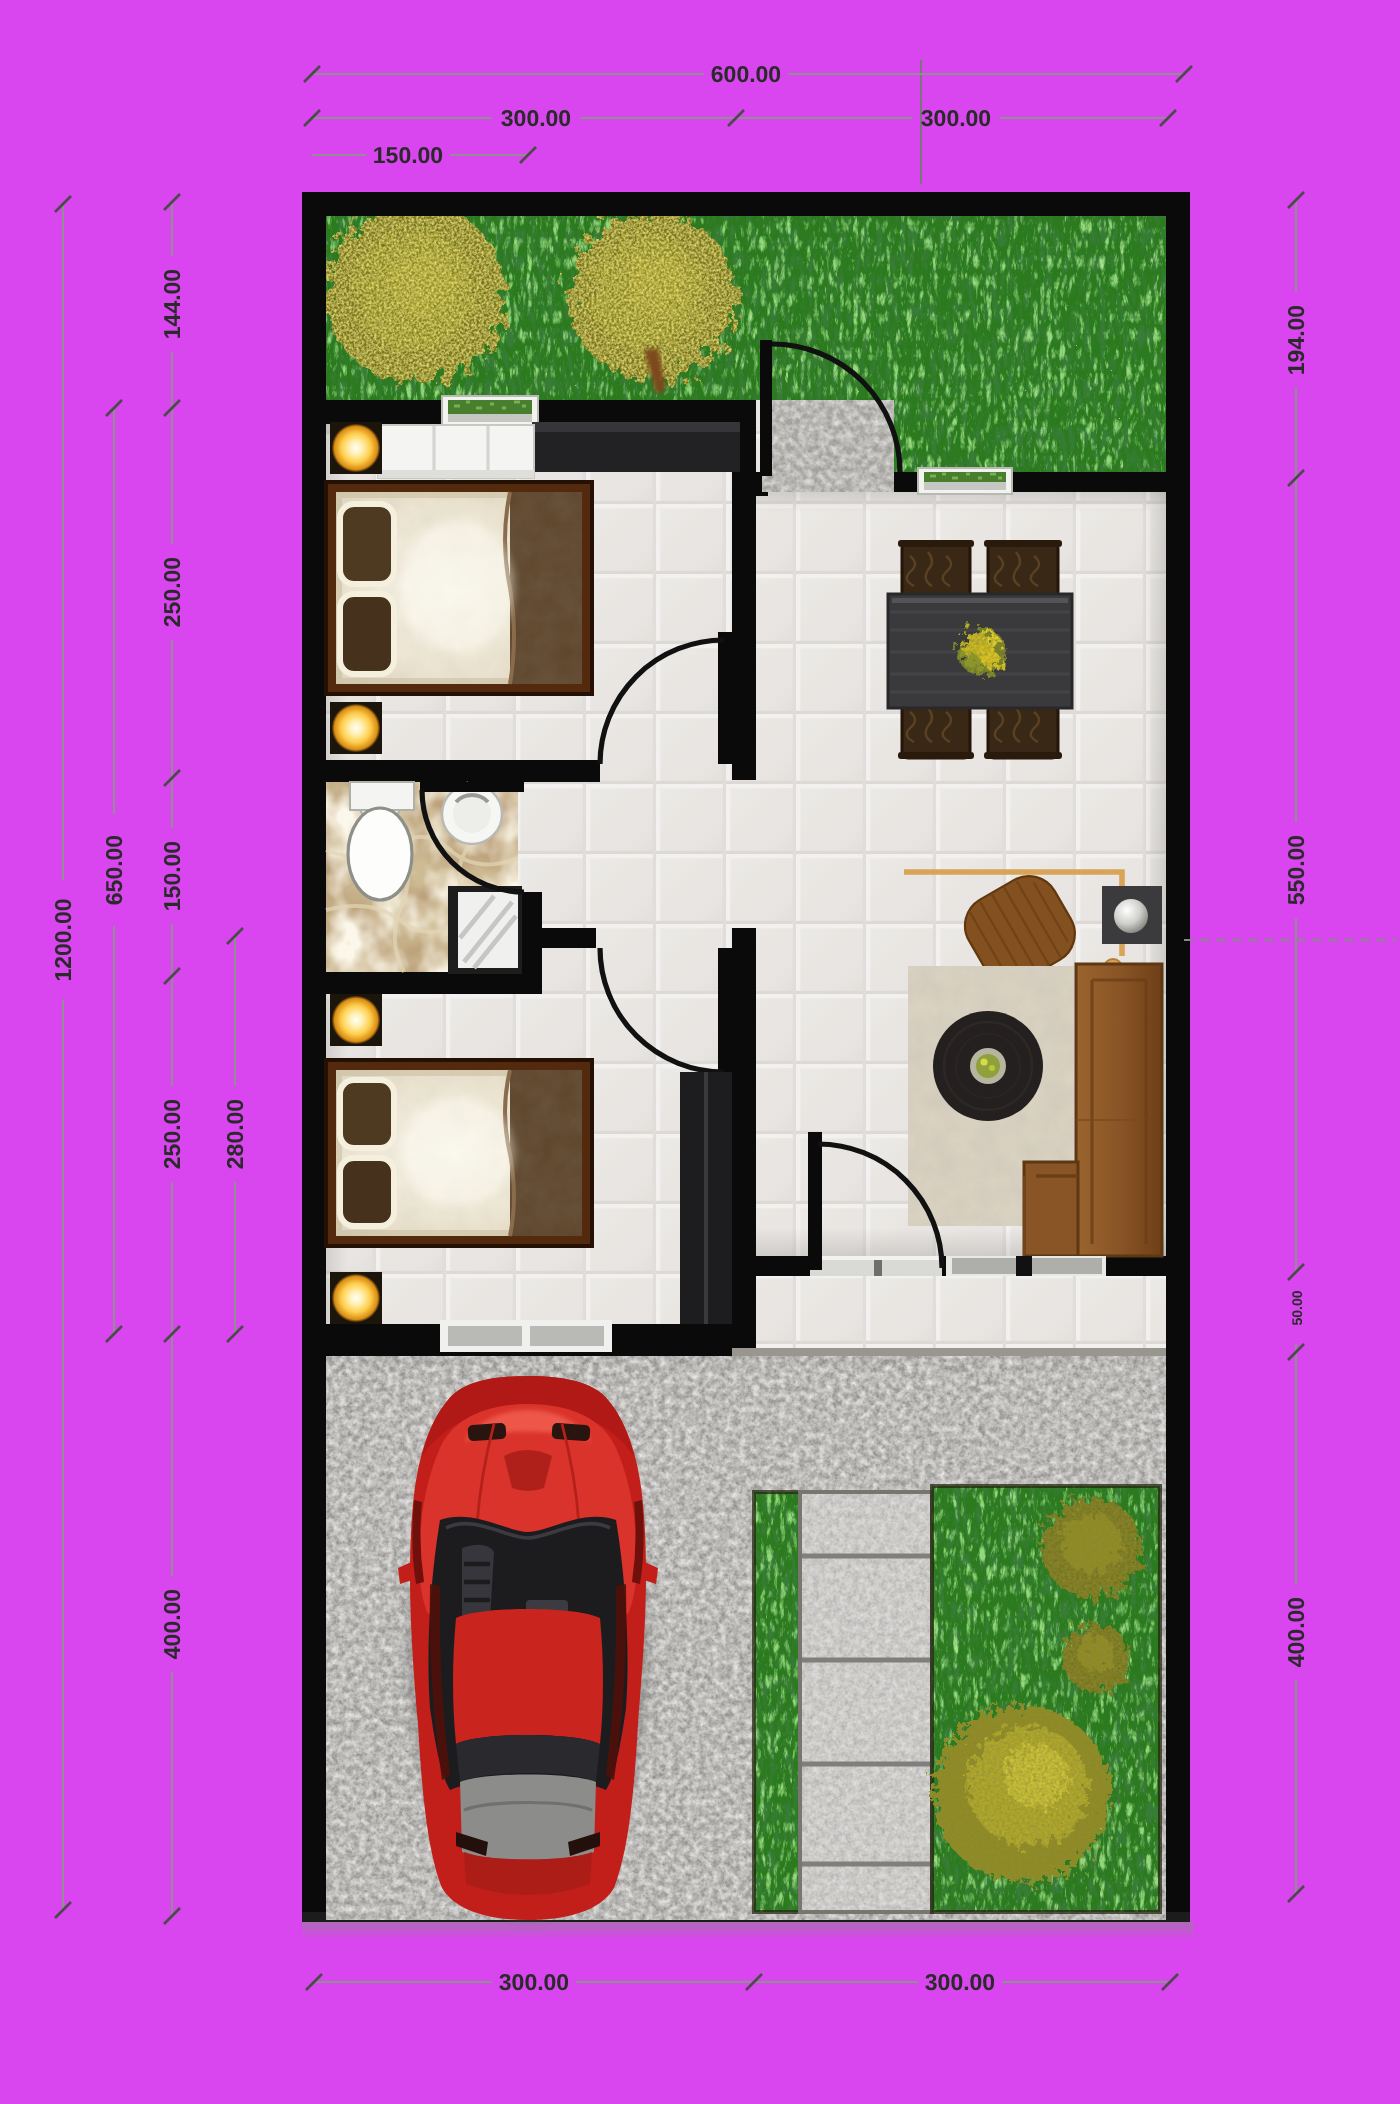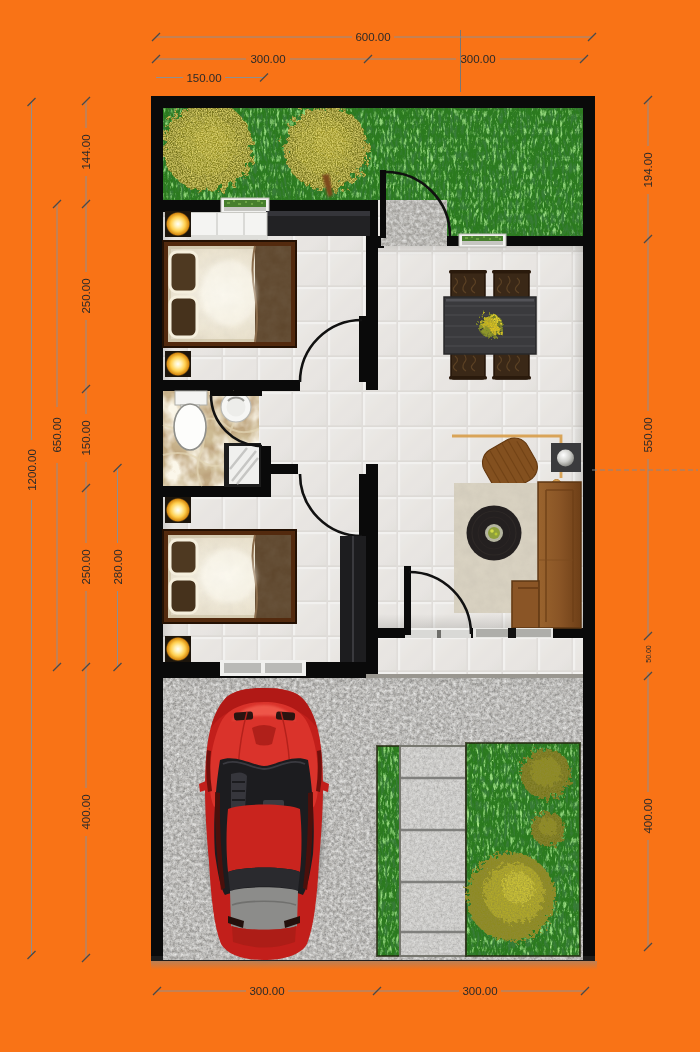--- a/index.html
+++ b/index.html
@@ -1,17 +1,17 @@
 <!DOCTYPE html>
 <html><head>
 <meta charset="utf-8">
 <style>
   html,body{margin:0;padding:0;background:#ffffff;}
-  #page{position:relative;width:700px;height:1052px;background:#f97316;overflow:hidden;
-        font-family:"Liberation Sans", sans-serif;}
+  #page{position:relative;width:700px;height:1052px;background:#d946ef;overflow:hidden;
+        font-family:"Liberation Sans", sans-serif;font-weight:bold;}
   svg{position:absolute;left:0;top:0;}
   text{font-family:"Liberation Sans", sans-serif;}
 </style>
 </head>
 <body>
 <div id="page">
 <svg width="700" height="1052" viewBox="0 0 700 1052">
 <defs>
 
   <pattern id="tile" width="35" height="35" patternUnits="userSpaceOnUse" patternTransform="translate(13,7)">

